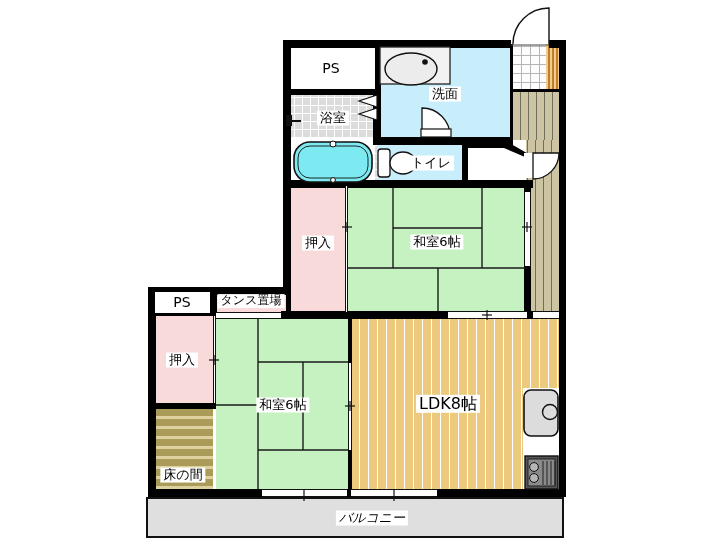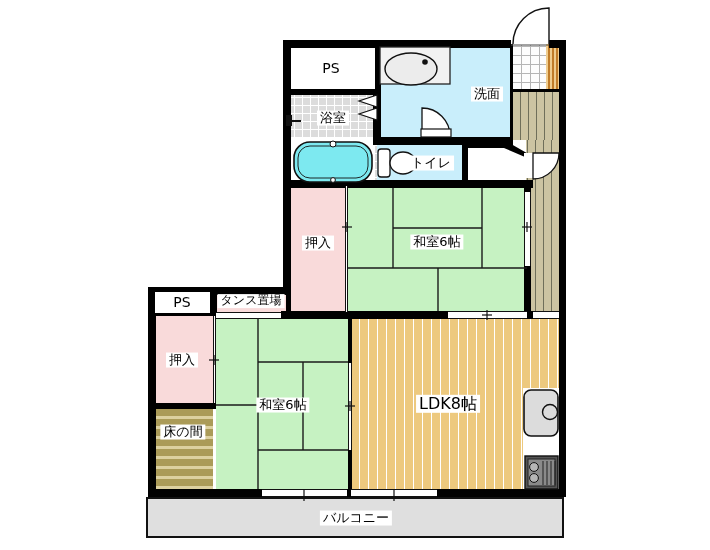--- a/index.html
+++ b/index.html
@@ -192,25 +192,25 @@
     </g>
 
     <g stroke="#111" stroke-width="1.2">
       <line x1="304" y1="489" x2="304" y2="501"></line>
       <line x1="394" y1="489" x2="394" y2="501"></line>
     </g>
   </svg>
 
   <span class="lbl" style="left:331px;top:68px;font-size:14px;">PS</span>
   <span class="lbl" style="left:333px;top:118px;">浴室</span>
-  <span class="lbl" style="left:445px;top:94px;margin-left:42px;">洗面</span>
+  <span class="lbl" style="left:445px;top:94px;">洗面</span>
   <span class="lbl" style="left:431px;top:163px;">トイレ</span>
   <span class="lbl" style="left:318px;top:243px;">押入</span>
   <span class="lbl" style="left:437px;top:242px;">和室6帖</span>
   <span class="lbl" style="left:182px;top:302px;font-size:14px;">PS</span>
   <span class="lbl small" style="left:251px;top:301px;">タンス置場</span>
   <span class="lbl" style="left:182px;top:360px;">押入</span>
-  <span class="lbl" style="left:183px;top:432px;">床の間</span>
+  <span class="lbl" style="left:183px;top:475px;">床の間</span>
   <span class="lbl" style="left:283px;top:405px;">和室6帖</span>
   <span class="lbl" style="left:448px;top:404px;font-size:16px;">LDK8帖</span>
-  <span class="lbl" style="left:356px;top:518px;">バルコニー</span>
+  <span class="lbl" style="left:372px;top:518px;font-style:italic;">バルコニー</span>
 
 </div>
 
 </body></html>

